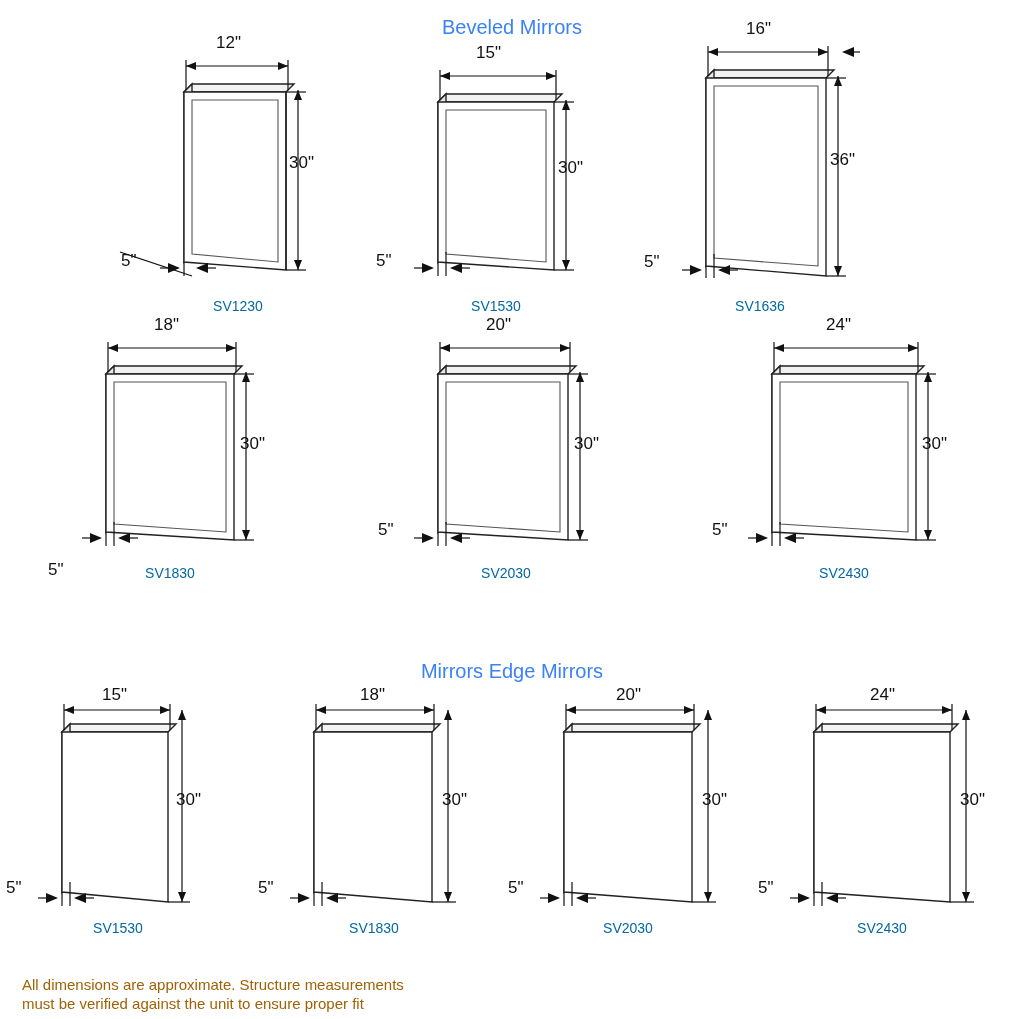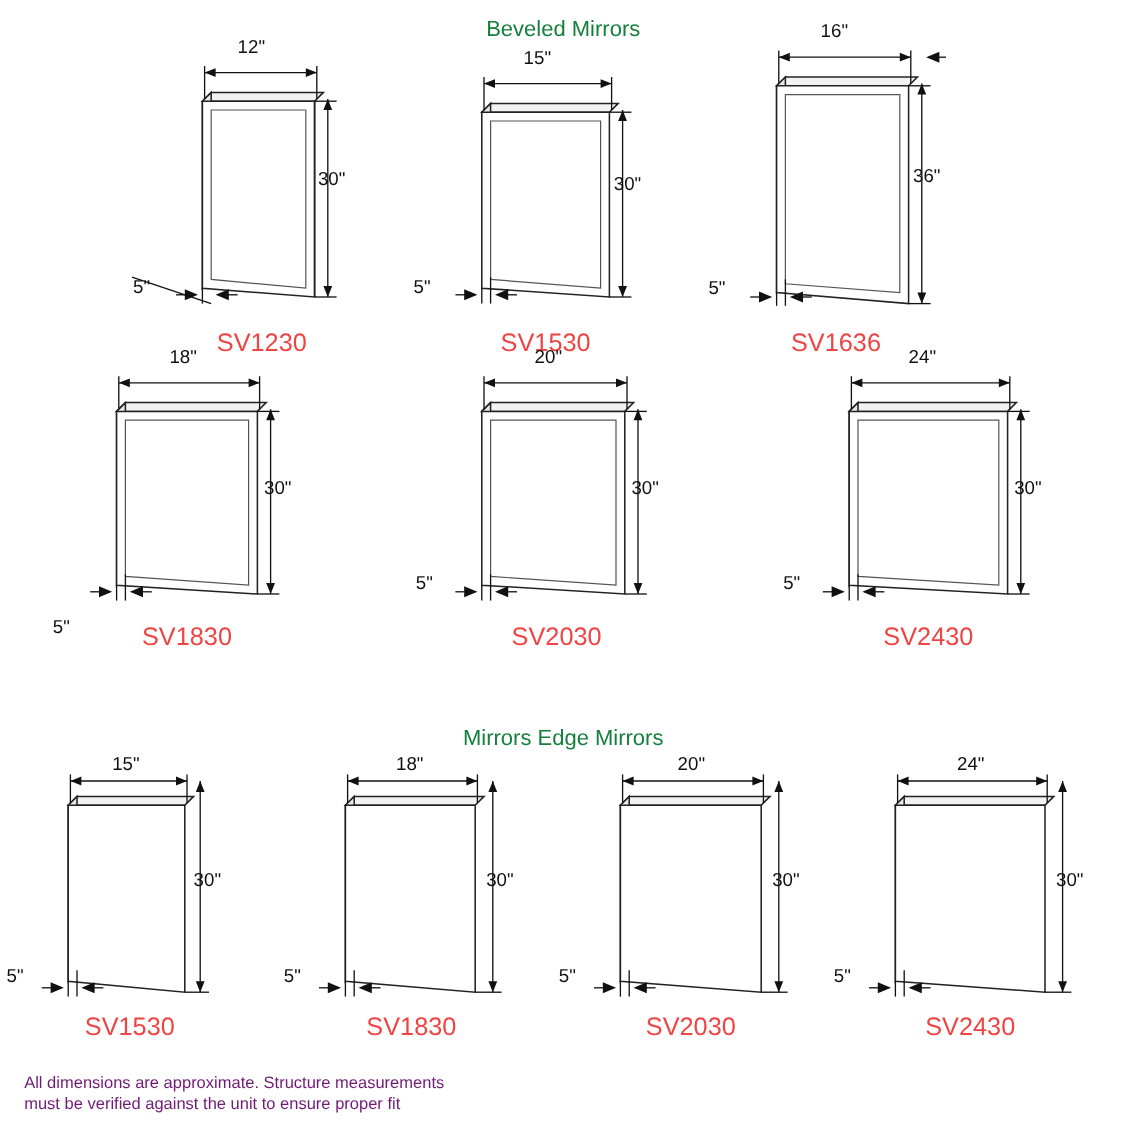--- a/index.html
+++ b/index.html
@@ -13,44 +13,44 @@
     position: relative;
     font-family: "Liberation Sans", sans-serif;
     color: #1a1a1a;
     overflow: hidden;
   }
   .section-title {
     position: absolute;
     font-size: 20px;
     text-align: center;
     white-space: nowrap;
-    color: #15803d;
+    color: #3b82f6;
   }
   .item {
     position: absolute;
   }
   .item-label {
     position: absolute;
-    font-size: 23px;
+    font-size: 14px;
     text-align: center;
     white-space: nowrap;
-    color: #ef4444;
+    color: #0369a1;
     width: 160px;
   }
   .dim-text {
     position: absolute;
     font-size: 17px;
     white-space: nowrap;
     color: #111;
   }
   .footnote {
     position: absolute;
     font-size: 15px;
     line-height: 19px;
-    color: #701a75;
+    color: #a16207;
     white-space: pre-line;
   }
   svg {
     position: absolute;
     overflow: visible;
   }
   .mirror-svg line, .mirror-svg polyline, .mirror-svg polygon, .mirror-svg path {
     shape-rendering: geometricPrecision;
   }
   .dimline {

